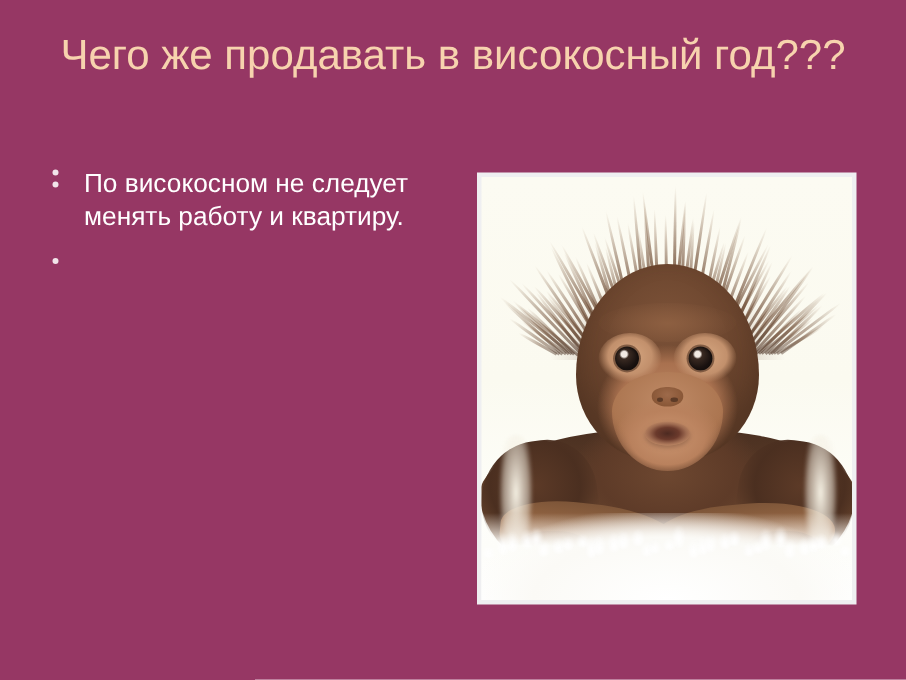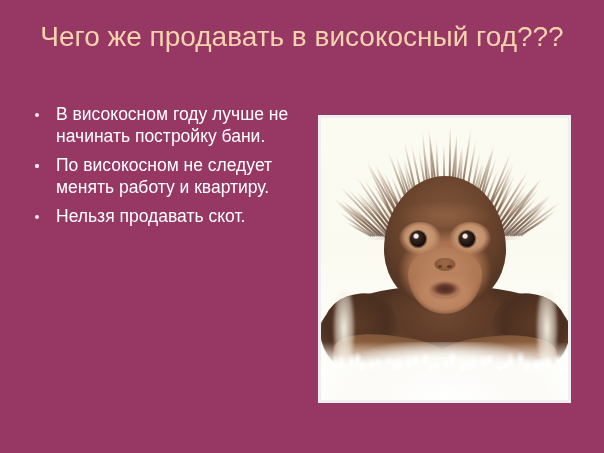--- a/index.html
+++ b/index.html
@@ -297,32 +297,27 @@
 </head>
 <body>
 
 <div id="slide">
 
   <div id="title">Чего же продавать в високосный год???</div>
 
   <ul id="bullets">
     <li>
       <span class="dot"></span>
-      <span>В високосном году лучше не начинать постройку бани.</span>
-    </li>
-    <li>
-      <span class="dot"></span>
     </li>
     <li>
       <span class="dot"></span>
       <span>По високосном не следует менять работу и квартиру.</span>
     </li>
     <li>
       <span class="dot"></span>
-      <span>Нельзя продавать скот.</span>
     </li>
   </ul>
 
   <div id="photo-frame">
     <div id="photo">
 
       <div class="hair" id="hair">
           <div class="hair-spike" style="height: 29px; margin-left: -75px; transform: rotate(-60.8deg); opacity: 0.45;"></div>
           <div class="hair-spike" style="height: 41.1px; margin-left: -72.9px; transform: rotate(-54.5deg); opacity: 0.46;"></div>
           <div class="hair-spike" style="height: 53.2px; margin-left: -70.9px; transform: rotate(-48.1deg); opacity: 0.48;"></div>

